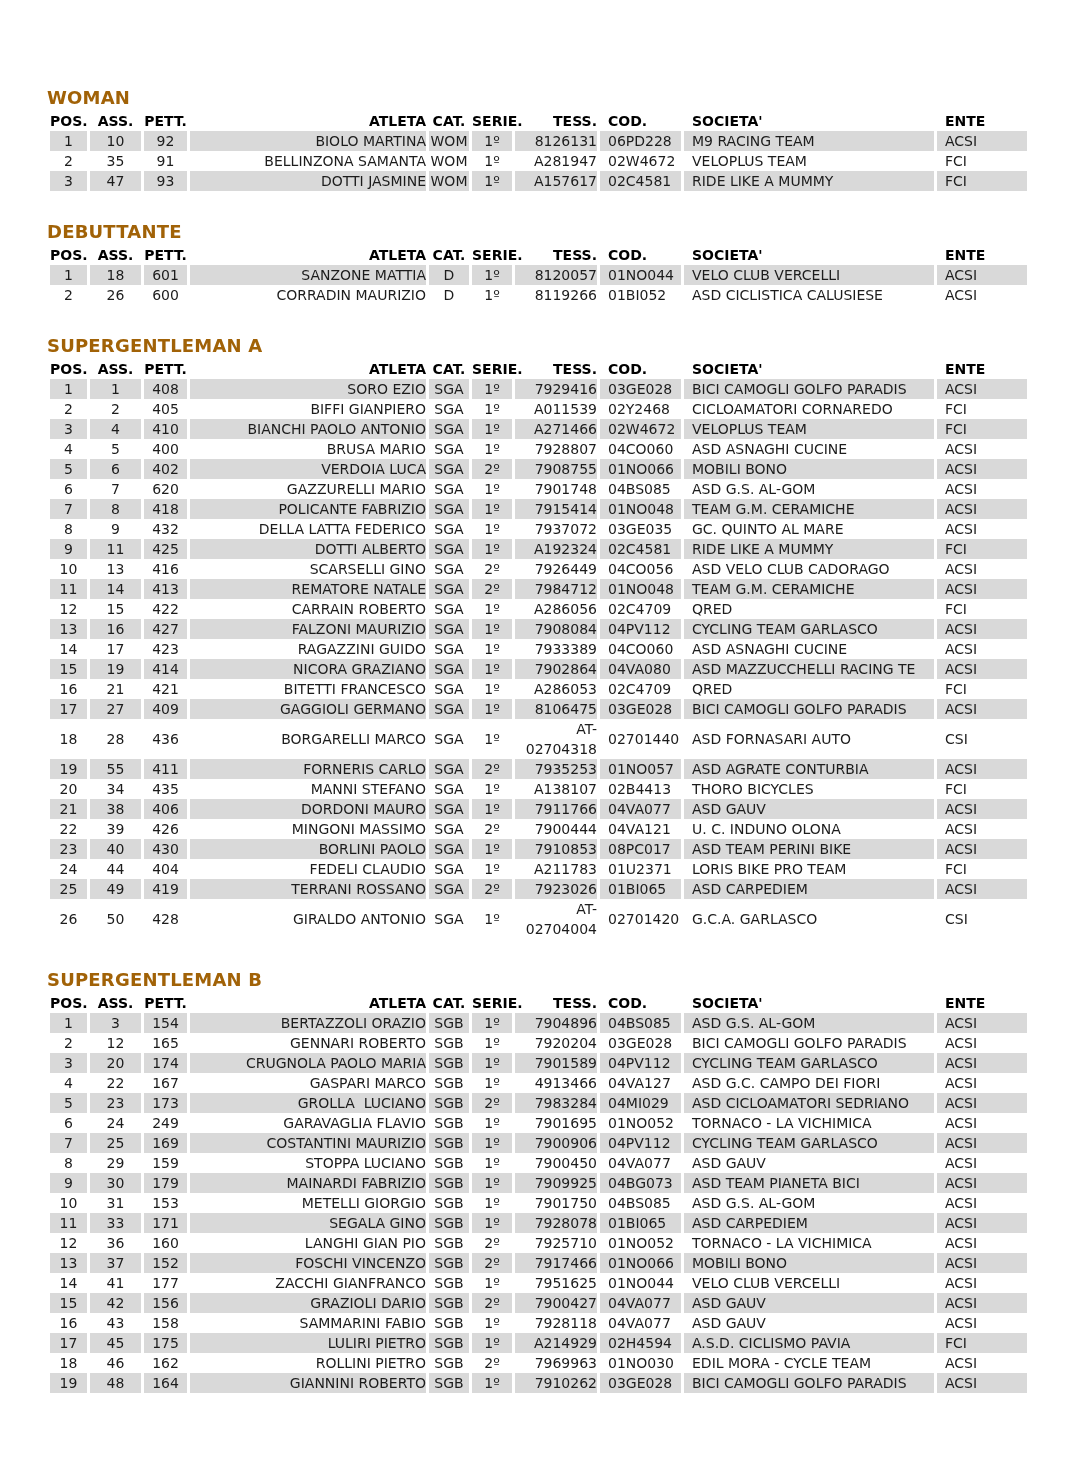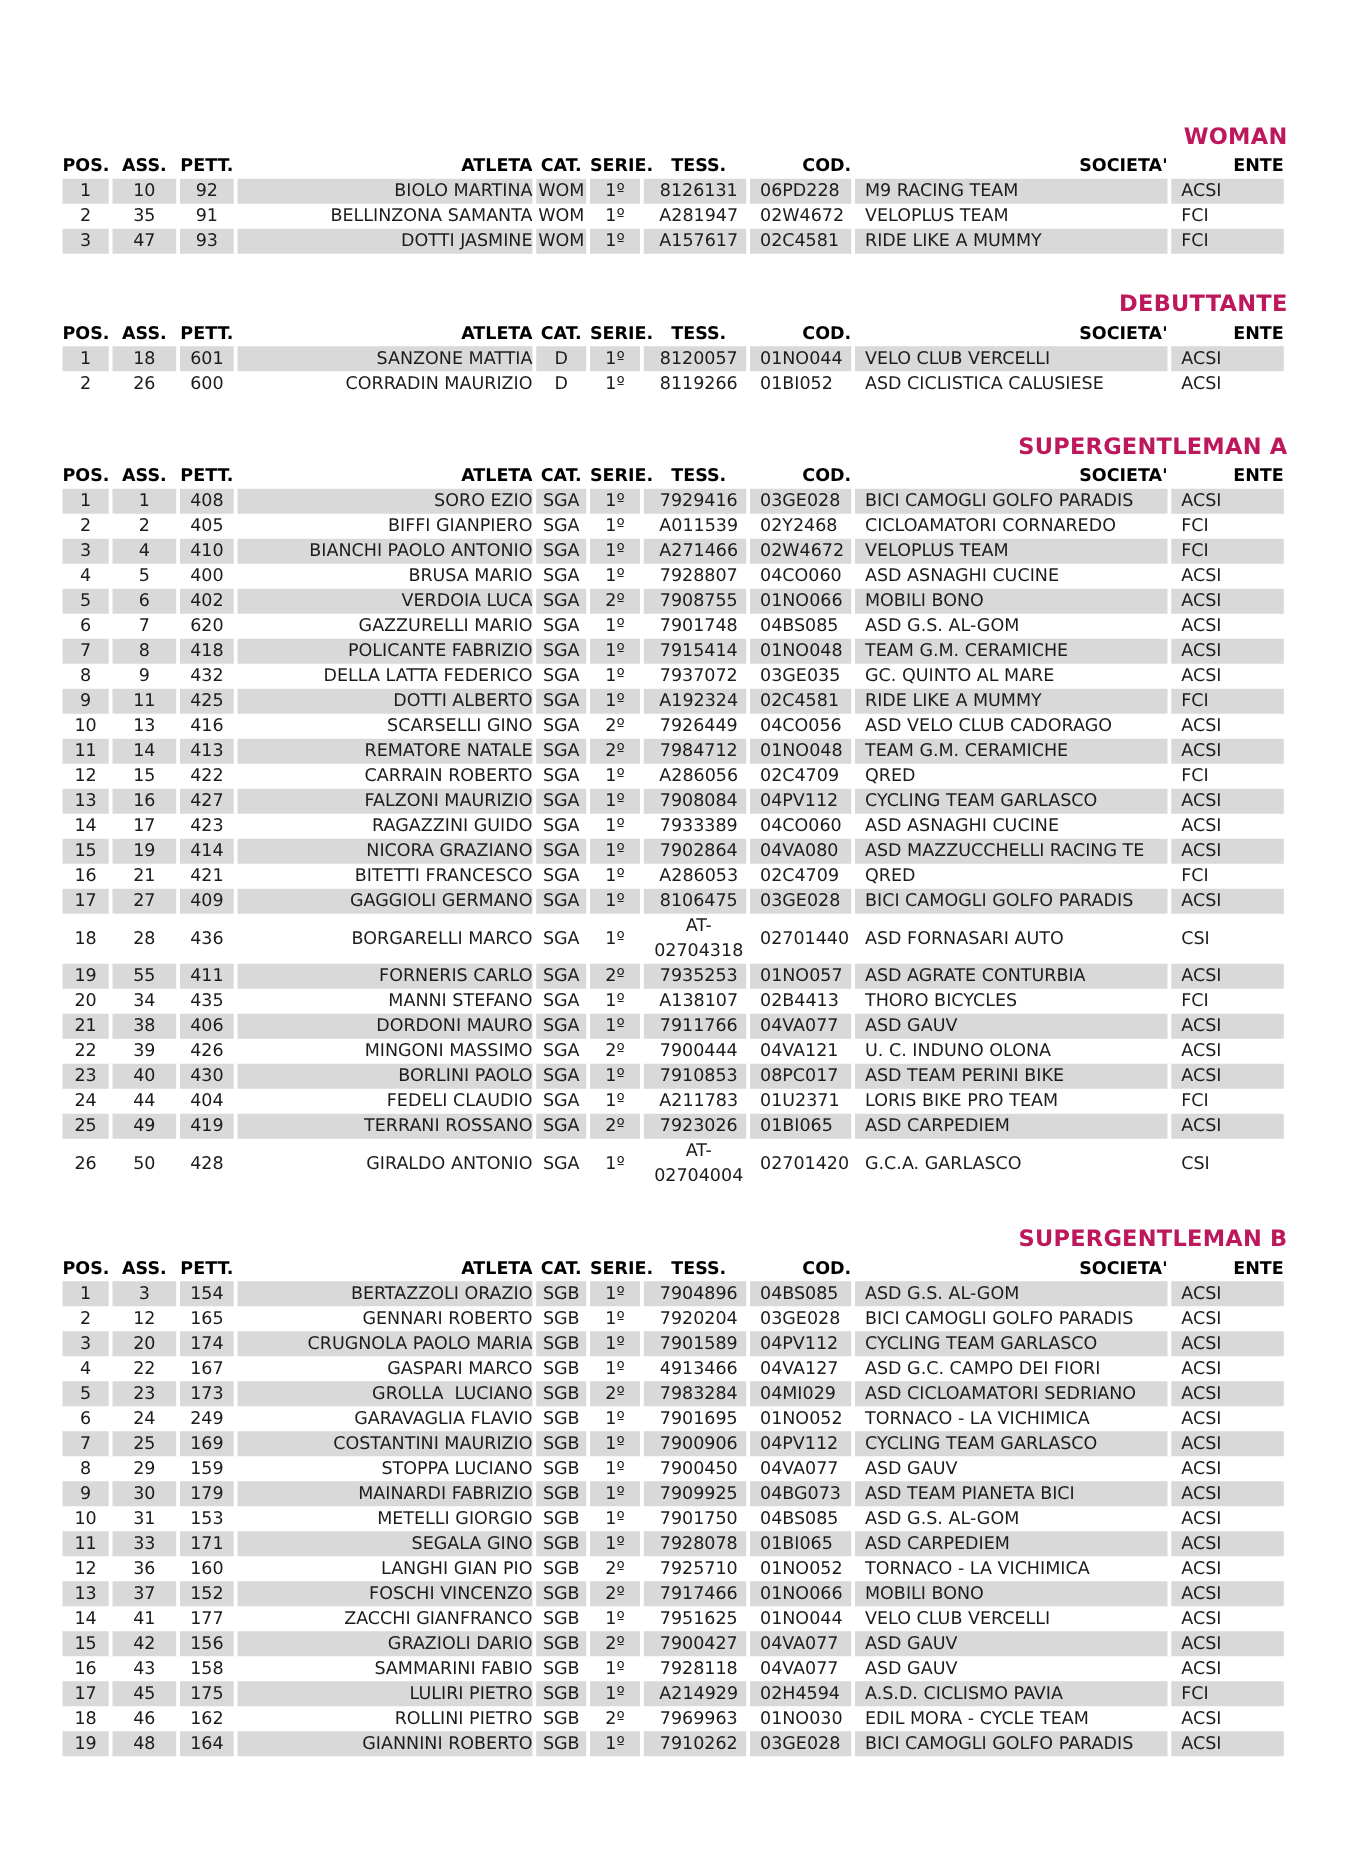--- a/index.html
+++ b/index.html
@@ -16,27 +16,27 @@
   }
   .page {
     padding-top: 87px;
     width: 1080px;
   }
   section.results-section {
     margin: 0 0 30px 0;
   }
   .section-title {
     width: 983px;
-    margin: 12px 0 2px 47px;
-    text-align: right;
+    margin: 0 0 2px 47px;
+    text-align: left;
     font-size: 18px;
     font-weight: bold;
     line-height: 22px;
     letter-spacing: 0.2px;
-    color: #be185d;
+    color: #a16207;
   }
   table.results-table {
     margin-left: 47px;
     border-collapse: separate;
     border-spacing: 3px 0;
     table-layout: fixed;
     width: 983px;
     font-size: 14px;
   }
   th {
@@ -54,25 +54,25 @@
     vertical-align: middle;
     background: transparent;
   }
   tr.stripe td {
     background: #d9d9d9;
   }
   
   .c0, .c1, .c2 { text-align: center; }
   .c3 { text-align: right; padding-left: 4px; white-space: pre; overflow: hidden; margin-top: 16px; }
   .c4, .c5 { text-align: center; }
-  .c6 { text-align: center; padding-left: 6px; }
+  .c6 { text-align: right; padding-left: 6px; }
   .c7, .c8, .c9 { text-align: left; padding-left: 8px; }
   th.c3 { padding-left: 4px; }
   th.c6 { padding-left: 6px; }
-  th.c7, th.c8, th.c9 { padding-left: 8px; text-align: right; }
+  th.c7, th.c8, th.c9 { padding-left: 8px; }
   td.c8 { white-space: nowrap; overflow: hidden; }
   td.c6 { word-break: normal; }
 </style>
 </head>
 <body>
 
 <div class="page">
   <main>
       <section class="results-section">
         <h2 class="section-title">WOMAN</h2>

